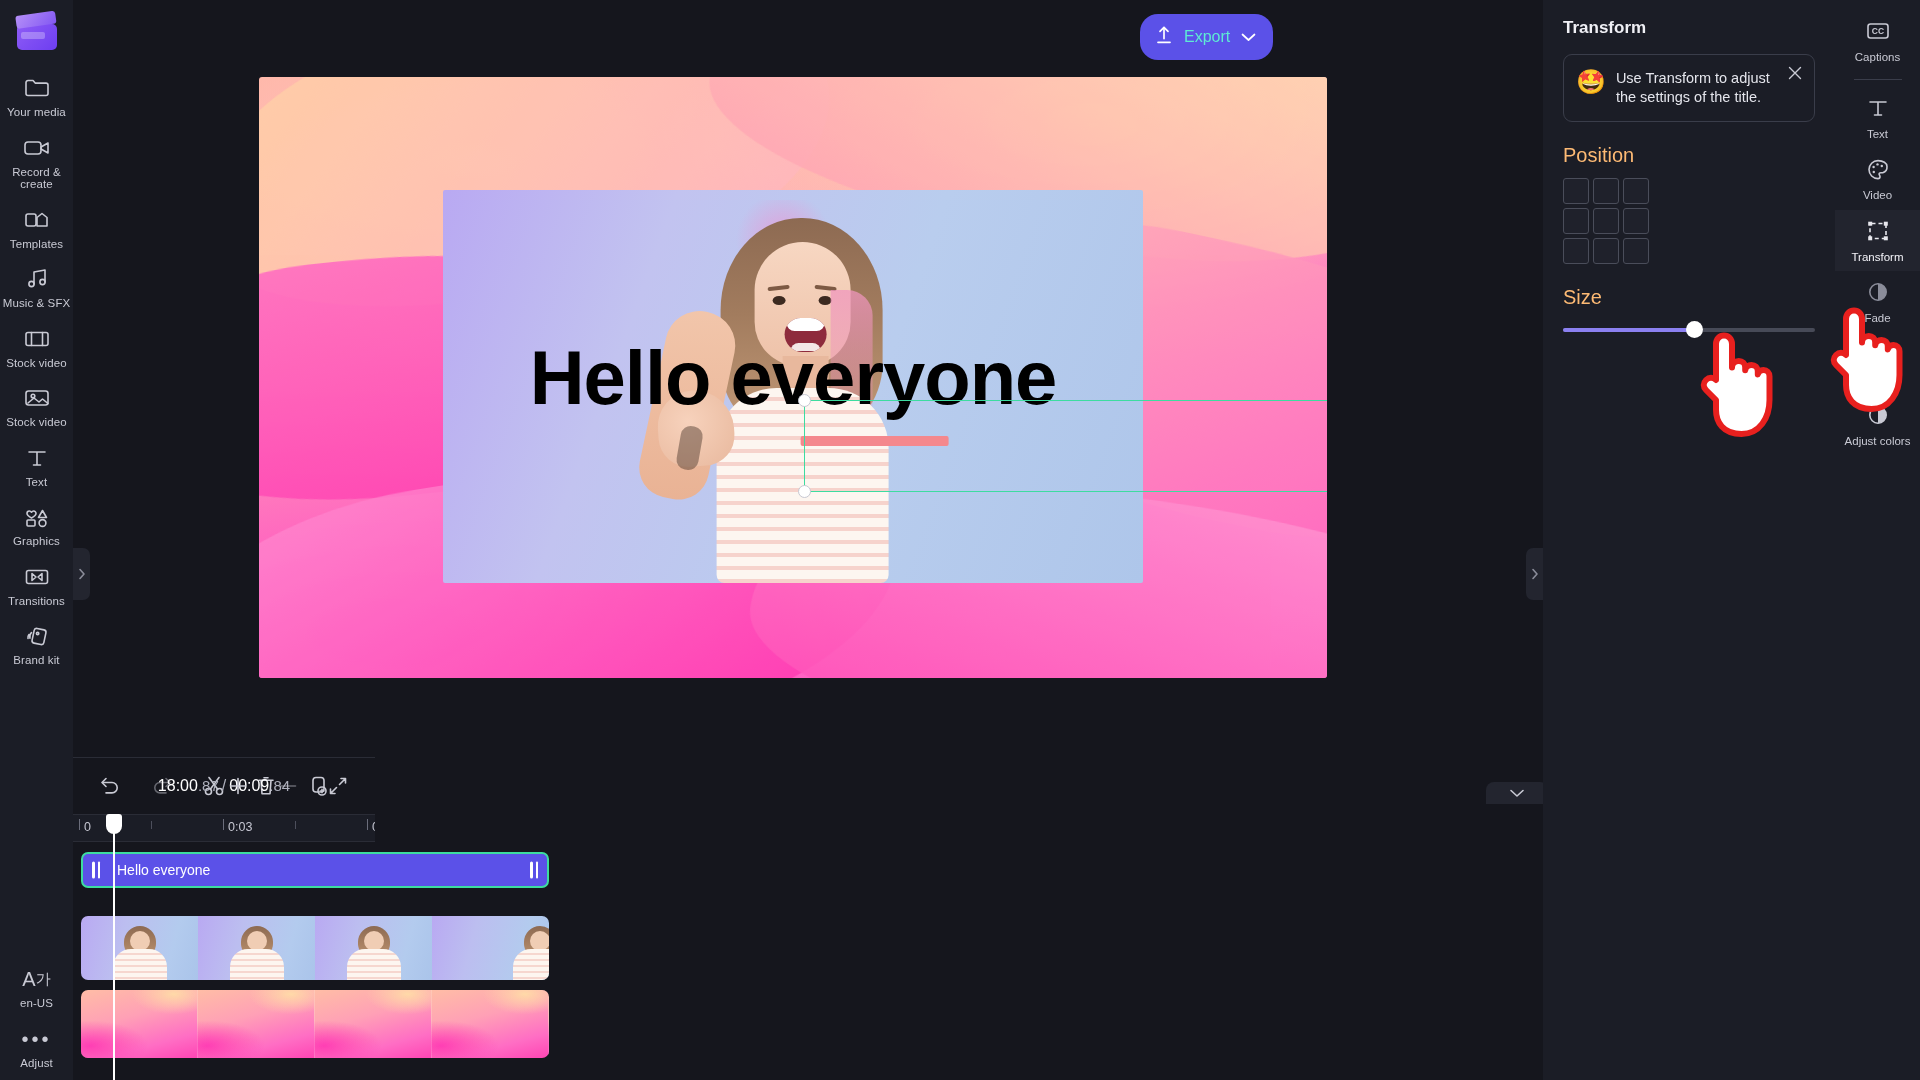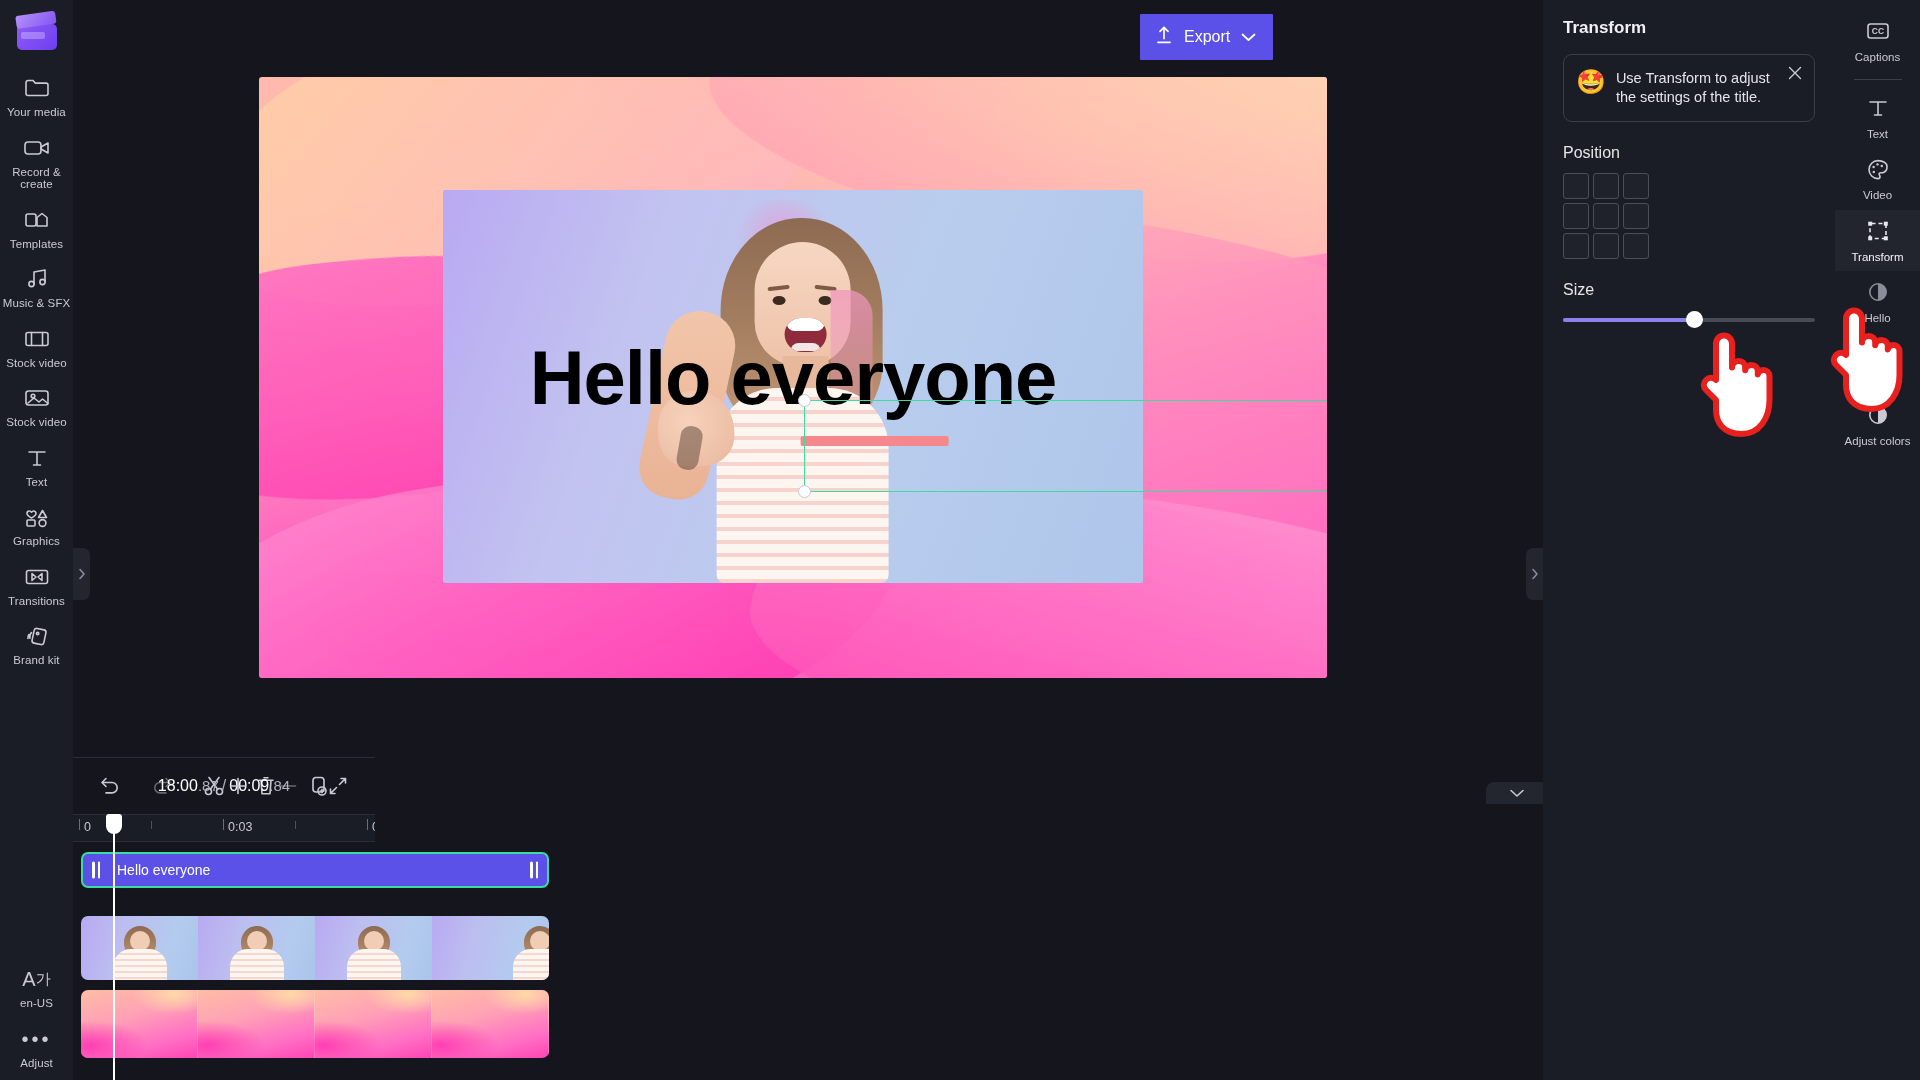--- a/index.html
+++ b/index.html
@@ -70,22 +70,22 @@
     position:absolute; top:0; left: 1140px; height:73px; display:flex;
     align-items:center; gap: 14px; z-index: 25;
   }
   .btn-plan {
     display:flex; align-items:center; gap:12px;
     background:#272932; border-radius:9px; padding: 11px 20px;
     font-size:16px; color:#fff; cursor:pointer; white-space:nowrap;
   }
   .btn-export {
     display:flex; align-items:center; gap:11px;
-    background:#5b51e8; border-radius:1px; padding: 11px 17px 11px 15px;
-    font-size:16px; color:#ffffff; cursor:pointer; white-space:nowrap;
+    background:#5b51e8; border-radius:18px; padding: 11px 17px 11px 15px;
+    font-size:16px; color:#5eead4; cursor:pointer; white-space:nowrap;
   }
 
   
   .stage {
     position:absolute; left:73px; top:73px; right:1545px; bottom: 340px;
     background:#15161d;
   }
   .ratio-badge {
     position:absolute; right: 48px; top: 6px;
     border:1px solid #6c6e7c; border-radius:5px; color:#d6d7df;
@@ -301,21 +301,21 @@
   }
   .props h2 { font-size: 17px; font-weight: 600; color:#f0f0f5; margin-bottom: 16px;}
   .tip-card {
     position:relative; border:1px solid #3a3d4a; border-radius: 9px;
     padding: 14px 14px 14px 12px; display:flex; gap: 10px; margin-bottom: 22px;
   }
   .tip-emoji { font-size: 24px; line-height: 26px; flex: 0 0 auto; }
   .tip-text { font-size: 14.5px; line-height: 19px; color:#e4e5ec; padding-right: 20px;}
   .tip-close { position:absolute; right: 9px; top: 8px; width: 20px; height:20px; cursor:pointer;
      display:flex; align-items:center; justify-content:center;}
-  .props-label { font-size: 16px; color:#e5e5e5; margin-bottom: 11px; }
+  .props-label { font-size: 20px; color:#fdba74; margin-bottom: 11px; }
   .pos-grid { display:grid; grid-template-columns: repeat(3, 26px); grid-gap: 4px; margin-bottom: 22px; }
   .pos-cell { width:26px; height:26px; border:1px solid #4a4d5a; border-radius:3px; background:#1f212b; cursor:pointer;}
   .slider-wrap { position:relative; height: 20px; margin-top: 6px; }
   .slider-track { position:absolute; left:0; top: 8px; width: 100%; height: 4px; border-radius:2px; background:#474a57;}
   .slider-fill { position:absolute; left:0; top: 8px; height: 4px; border-radius:2px; background:#8b80f0; }
   .slider-knob { position:absolute; top: 1px; width: 17px; height:17px; border-radius:50%; background:#fff; cursor:pointer;}
 
   
   .right-rail {
     position:absolute; right:0; top:0; width: 85px; height:1080px; background:#1b1d26;
@@ -809,21 +809,21 @@
             <rect x="17.8" y="16.3" width="4" height="4" fill="#e8e8ee"></rect>
           </svg></span>
       <span class="lbl" style="color:#f3f3f8">Transform</span>
     </div>
 
     <div class="rr-item">
       <span><svg width="24" height="22" viewBox="0 0 24 22">
             <circle cx="12" cy="11" r="8.2" fill="none" stroke="#8a8c99" stroke-width="1.6"></circle>
             <path d="M12 2.8a8.2 8.2 0 010 16.4z" fill="#8a8c99"></path>
           </svg></span>
-      <span class="lbl">Hello</span>
+      <span class="lbl">Fade</span>
     </div>
 
     <div class="rr-item">
       <span><svg width="24" height="22" viewBox="0 0 24 22">
             <path class="st" d="M4 18L15.5 6.5M13.5 4.5l4.5 4.5"></path>
             <path class="st" d="M18.5 3.2v2.6M17.2 4.5h2.6M9.5 2.4v2M8.2 3.4h2.6M20 12.4v2M18.7 13.4h2.6"></path>
           </svg></span>
       <span class="lbl">Filters</span>
     </div>
 

